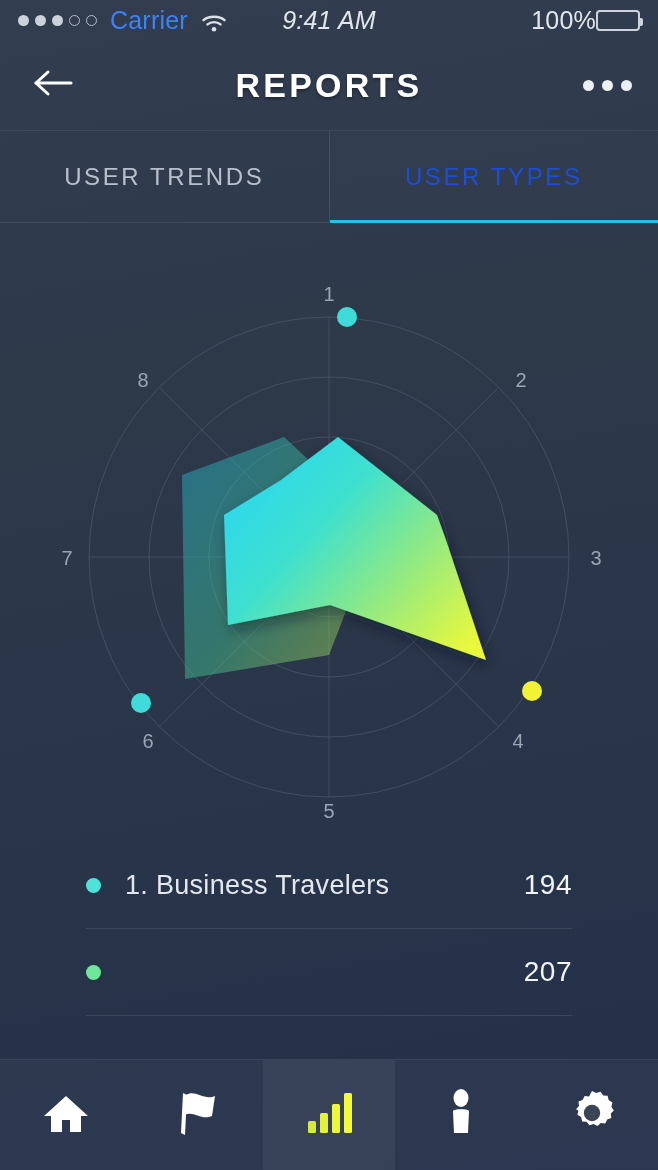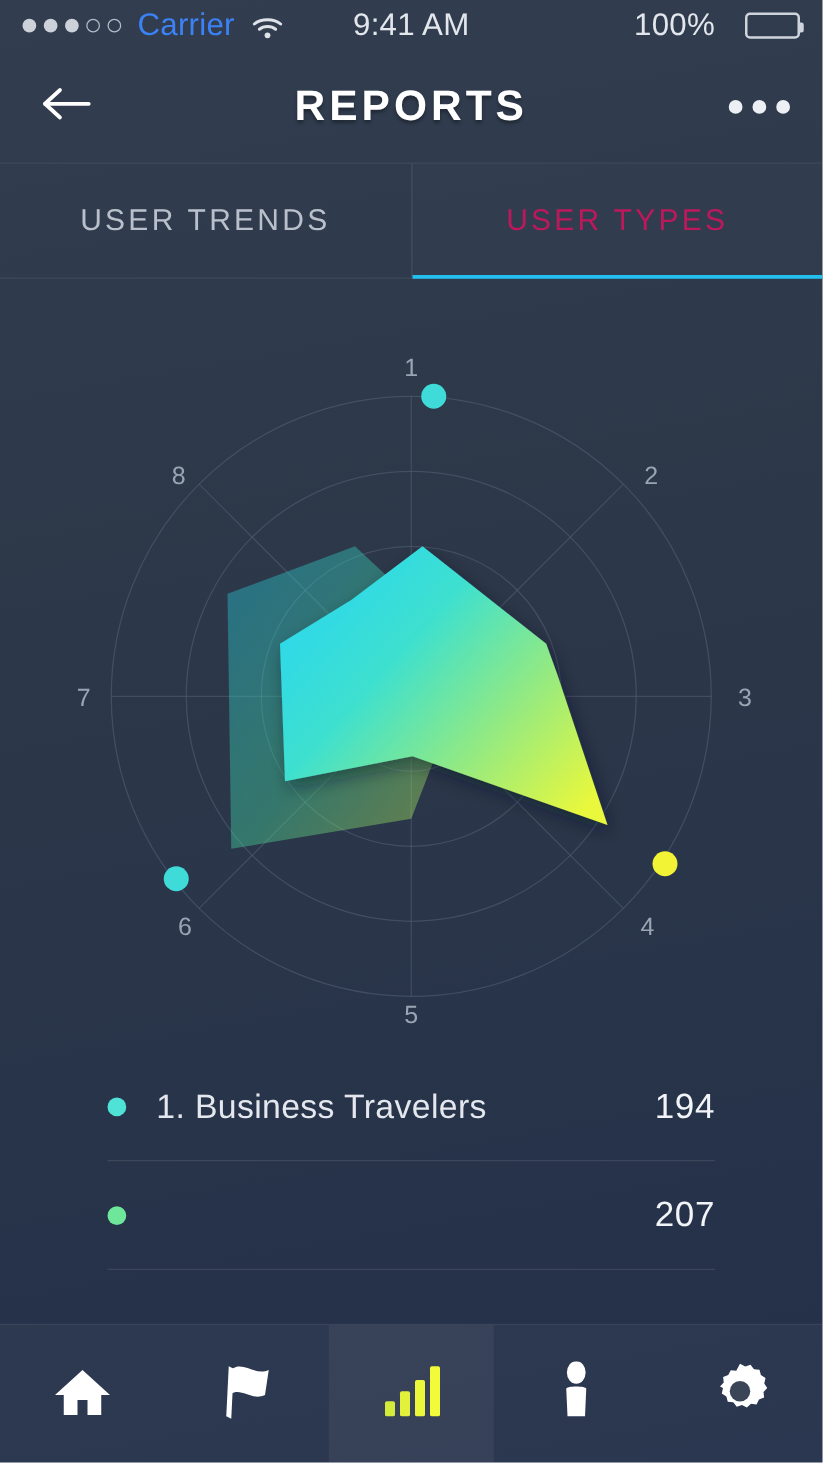--- a/index.html
+++ b/index.html
@@ -19,22 +19,22 @@
     padding:0 18px;box-sizing:border-box;
     font-size:25px;color:#d7dbe2;letter-spacing:.2px;
   }
   .sb-left{display:flex;align-items:center;gap:9px;flex:0 0 auto;}
   .dots{display:flex;align-items:center;gap:6px;}
   .dot{width:11px;height:11px;border-radius:50%;box-sizing:border-box;}
   .dot.fill{background:#cdd2da;}
   .dot.hollow{border:1.6px solid #b6bcc7;background:transparent;}
   .carrier{font-size:25px;color:#3b82f6;margin-left:4px;}
   .wifi{width:26px;height:20px;position:relative;margin-left:4px;}
-  .sb-center{position:absolute;left:0;right:0;text-align:center;font-size:25px;color:#e3e7ed;pointer-events:none;}
-  .sb-right{margin-left:auto;display:flex;align-items:center;gap:24px;}
+  .sb-center{position:absolute;left:0;right:0;text-align:center;font-size:25px;color:#e3e7ed;pointer-events:none;font-style:italic;}
+  .sb-right{margin-left:auto;display:flex;align-items:center;gap:0;}
   .batt-pct{font-size:25px;color:#e3e7ed;}
   .batt{width:44px;height:21px;border:2px solid #cfd4dc;border-radius:4px;position:relative;box-sizing:border-box;padding:2px;}
   .batt-fill{height:100%;width:100%;background:#cfd4dc;border-radius:1px;}
   .batt-nub{position:absolute;right:-5px;top:6px;width:3px;height:8px;background:#cfd4dc;border-radius:0 2px 2px 0;}
 
   
   .header{
     position:absolute;top:40px;left:0;width:658px;height:91px;
     display:flex;align-items:center;justify-content:space-between;
     padding:0 26px;box-sizing:border-box;
@@ -52,21 +52,21 @@
   
   .tabs{
     position:absolute;top:131px;left:0;width:658px;height:91px;display:flex;
     border-bottom:1px solid rgba(255,255,255,.07);
   }
   .tab{
     flex:1;display:flex;align-items:center;justify-content:center;
     font-size:24px;letter-spacing:2.6px;color:#b9c0cb;cursor:pointer;
     position:relative;box-sizing:border-box;
   }
-  .tab.active{color:#be185d;background:rgba(255,255,255,.012);text-align:center;}
+  .tab.active{color:#1d4ed8;background:rgba(255,255,255,.012);text-align:center;}
   .tab.active:after{
     content:"";position:absolute;left:0;right:0;bottom:-1px;height:3px;background:#23c0ef;
   }
   .tab.inactive{border-right:1px solid rgba(255,255,255,.10);}
 
   
   .chart-area{position:absolute;top:222px;left:0;width:658px;height:620px;}
   .chart-svg{position:absolute;top:0;left:0;}
 
   

